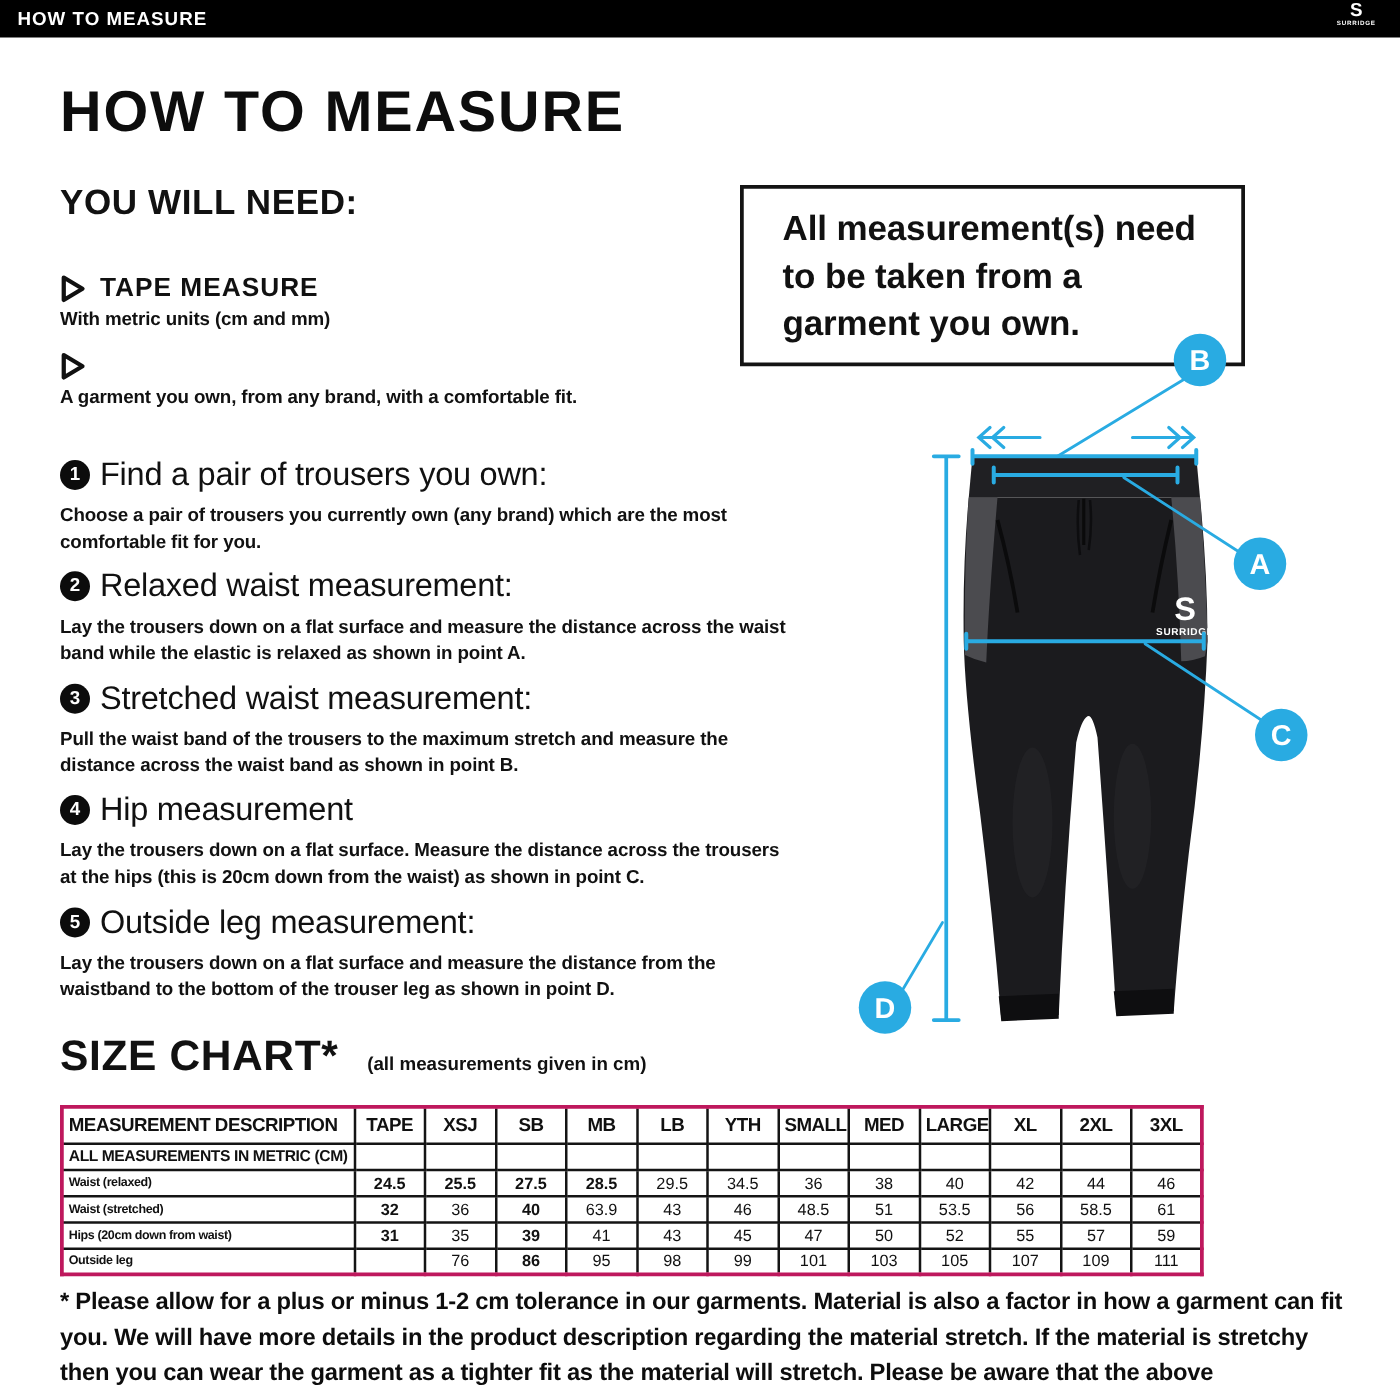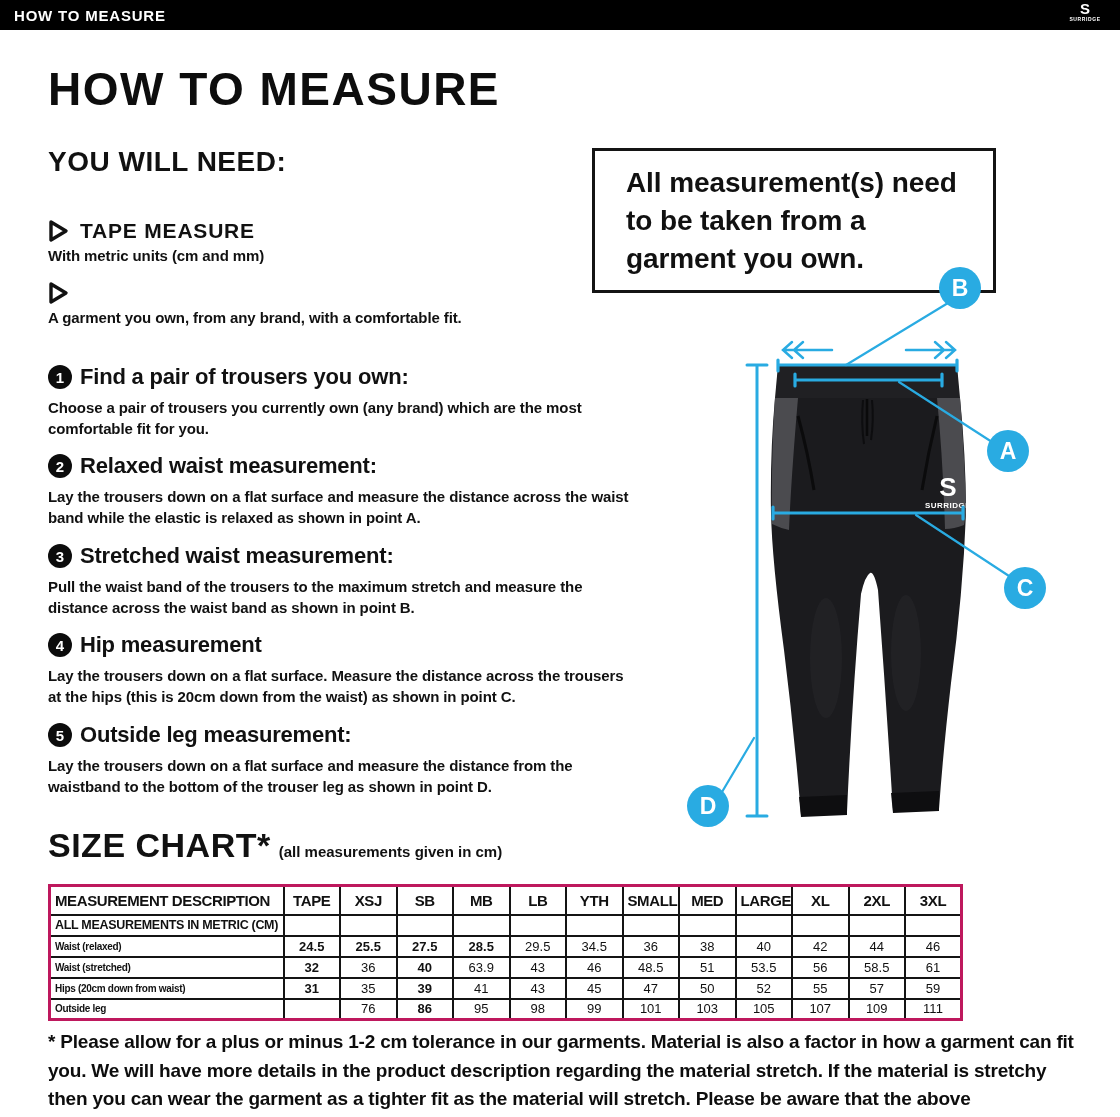--- a/index.html
+++ b/index.html
@@ -50,29 +50,29 @@
   .tri-icon svg { display:block; }
 
   
   .step { position:absolute; left:48px; width:600px; }
   .step-head { display:flex; align-items:center; gap:8px; }
   .step-badge {
     width:24px; height:24px; border-radius:50%; background:#0c0c0c; color:#fff;
     font-size:15px; font-weight:800; display:flex; align-items:center; justify-content:center;
     flex:0 0 24px;
   }
-  .step-title { font-size:22px; font-weight:700; letter-spacing:-.2px; }
+  .step-title { font-size:26px; font-weight:400; letter-spacing:-.2px; }
   .step-desc  { font-size:15px; font-weight:700; line-height:1.4; margin-top:7px; letter-spacing:-.1px; width:592px; }
 
   
   .figure { position:absolute; left:680px; top:258px; width:440px; height:612px; }
 
   
   .size-chart-head {
-    position:absolute; left:48px; top:826px; display:flex; align-items:baseline; gap:8px;
+    position:absolute; left:48px; top:826px; display:flex; align-items:baseline; gap:23px;
   }
   .size-chart-title { font-size:34px; font-weight:800; letter-spacing:.5px; }
   .size-chart-sub   { font-size:15px; font-weight:700; }
 
   table.size-table {
     position:absolute; left:48px; top:884px; width:913px;
     border-collapse:collapse; table-layout:fixed;
     border:3px solid #be185d;
   }
   .size-table th, .size-table td {

